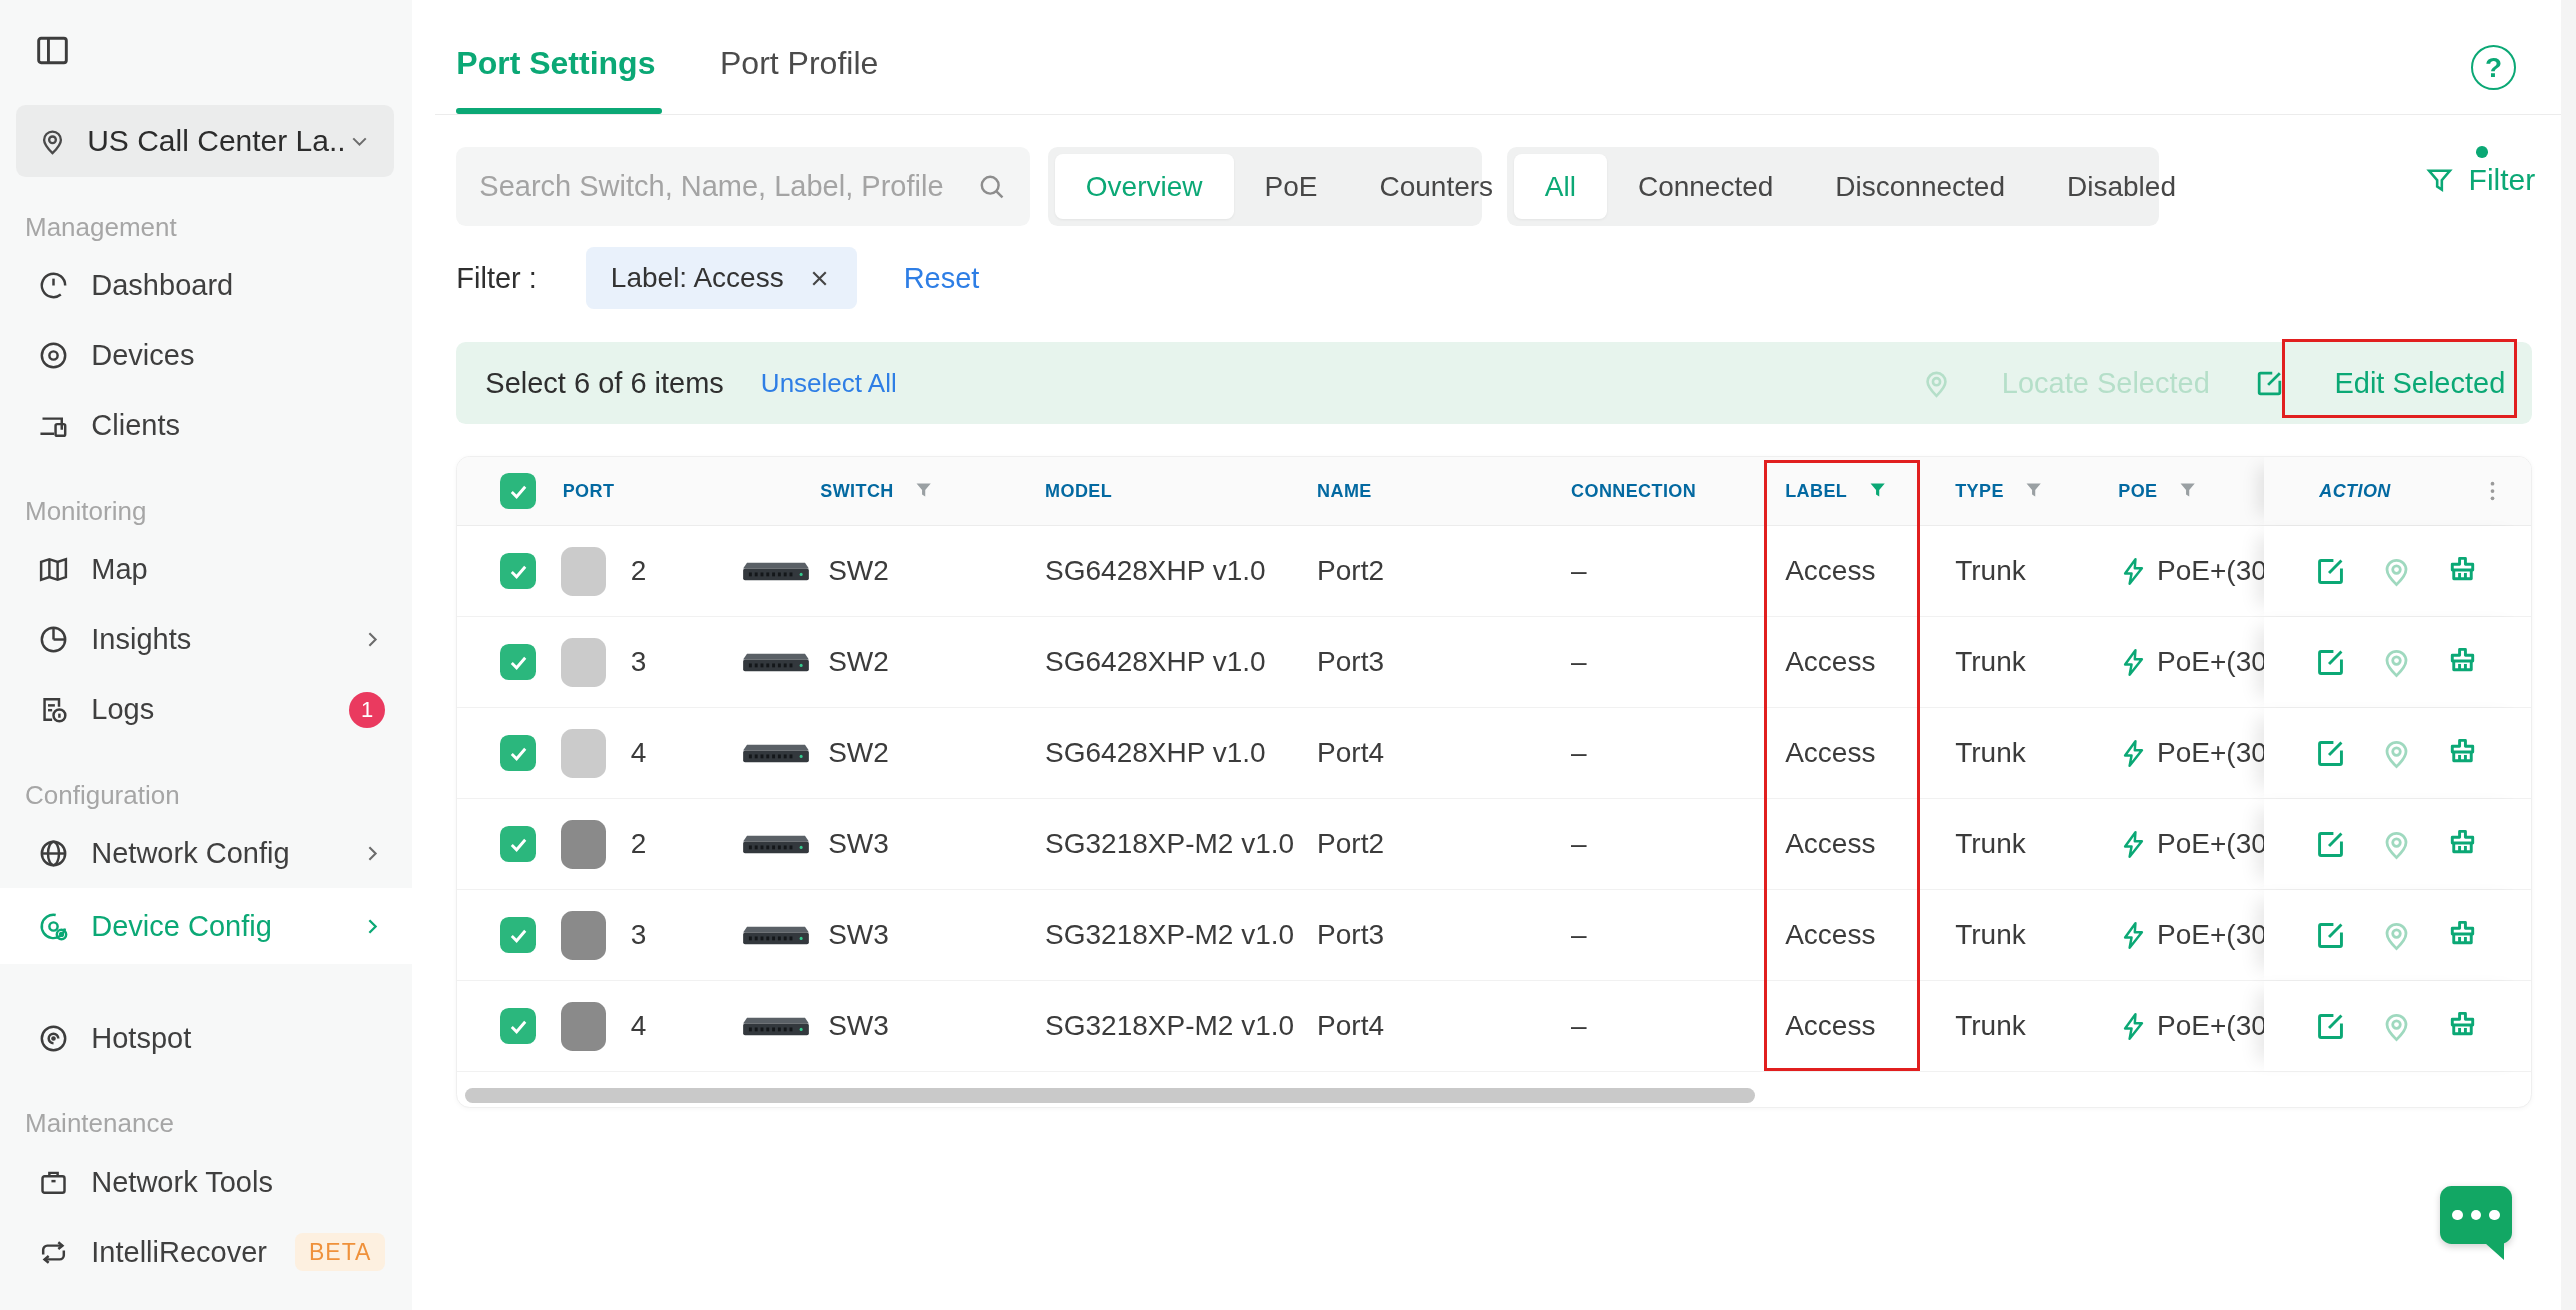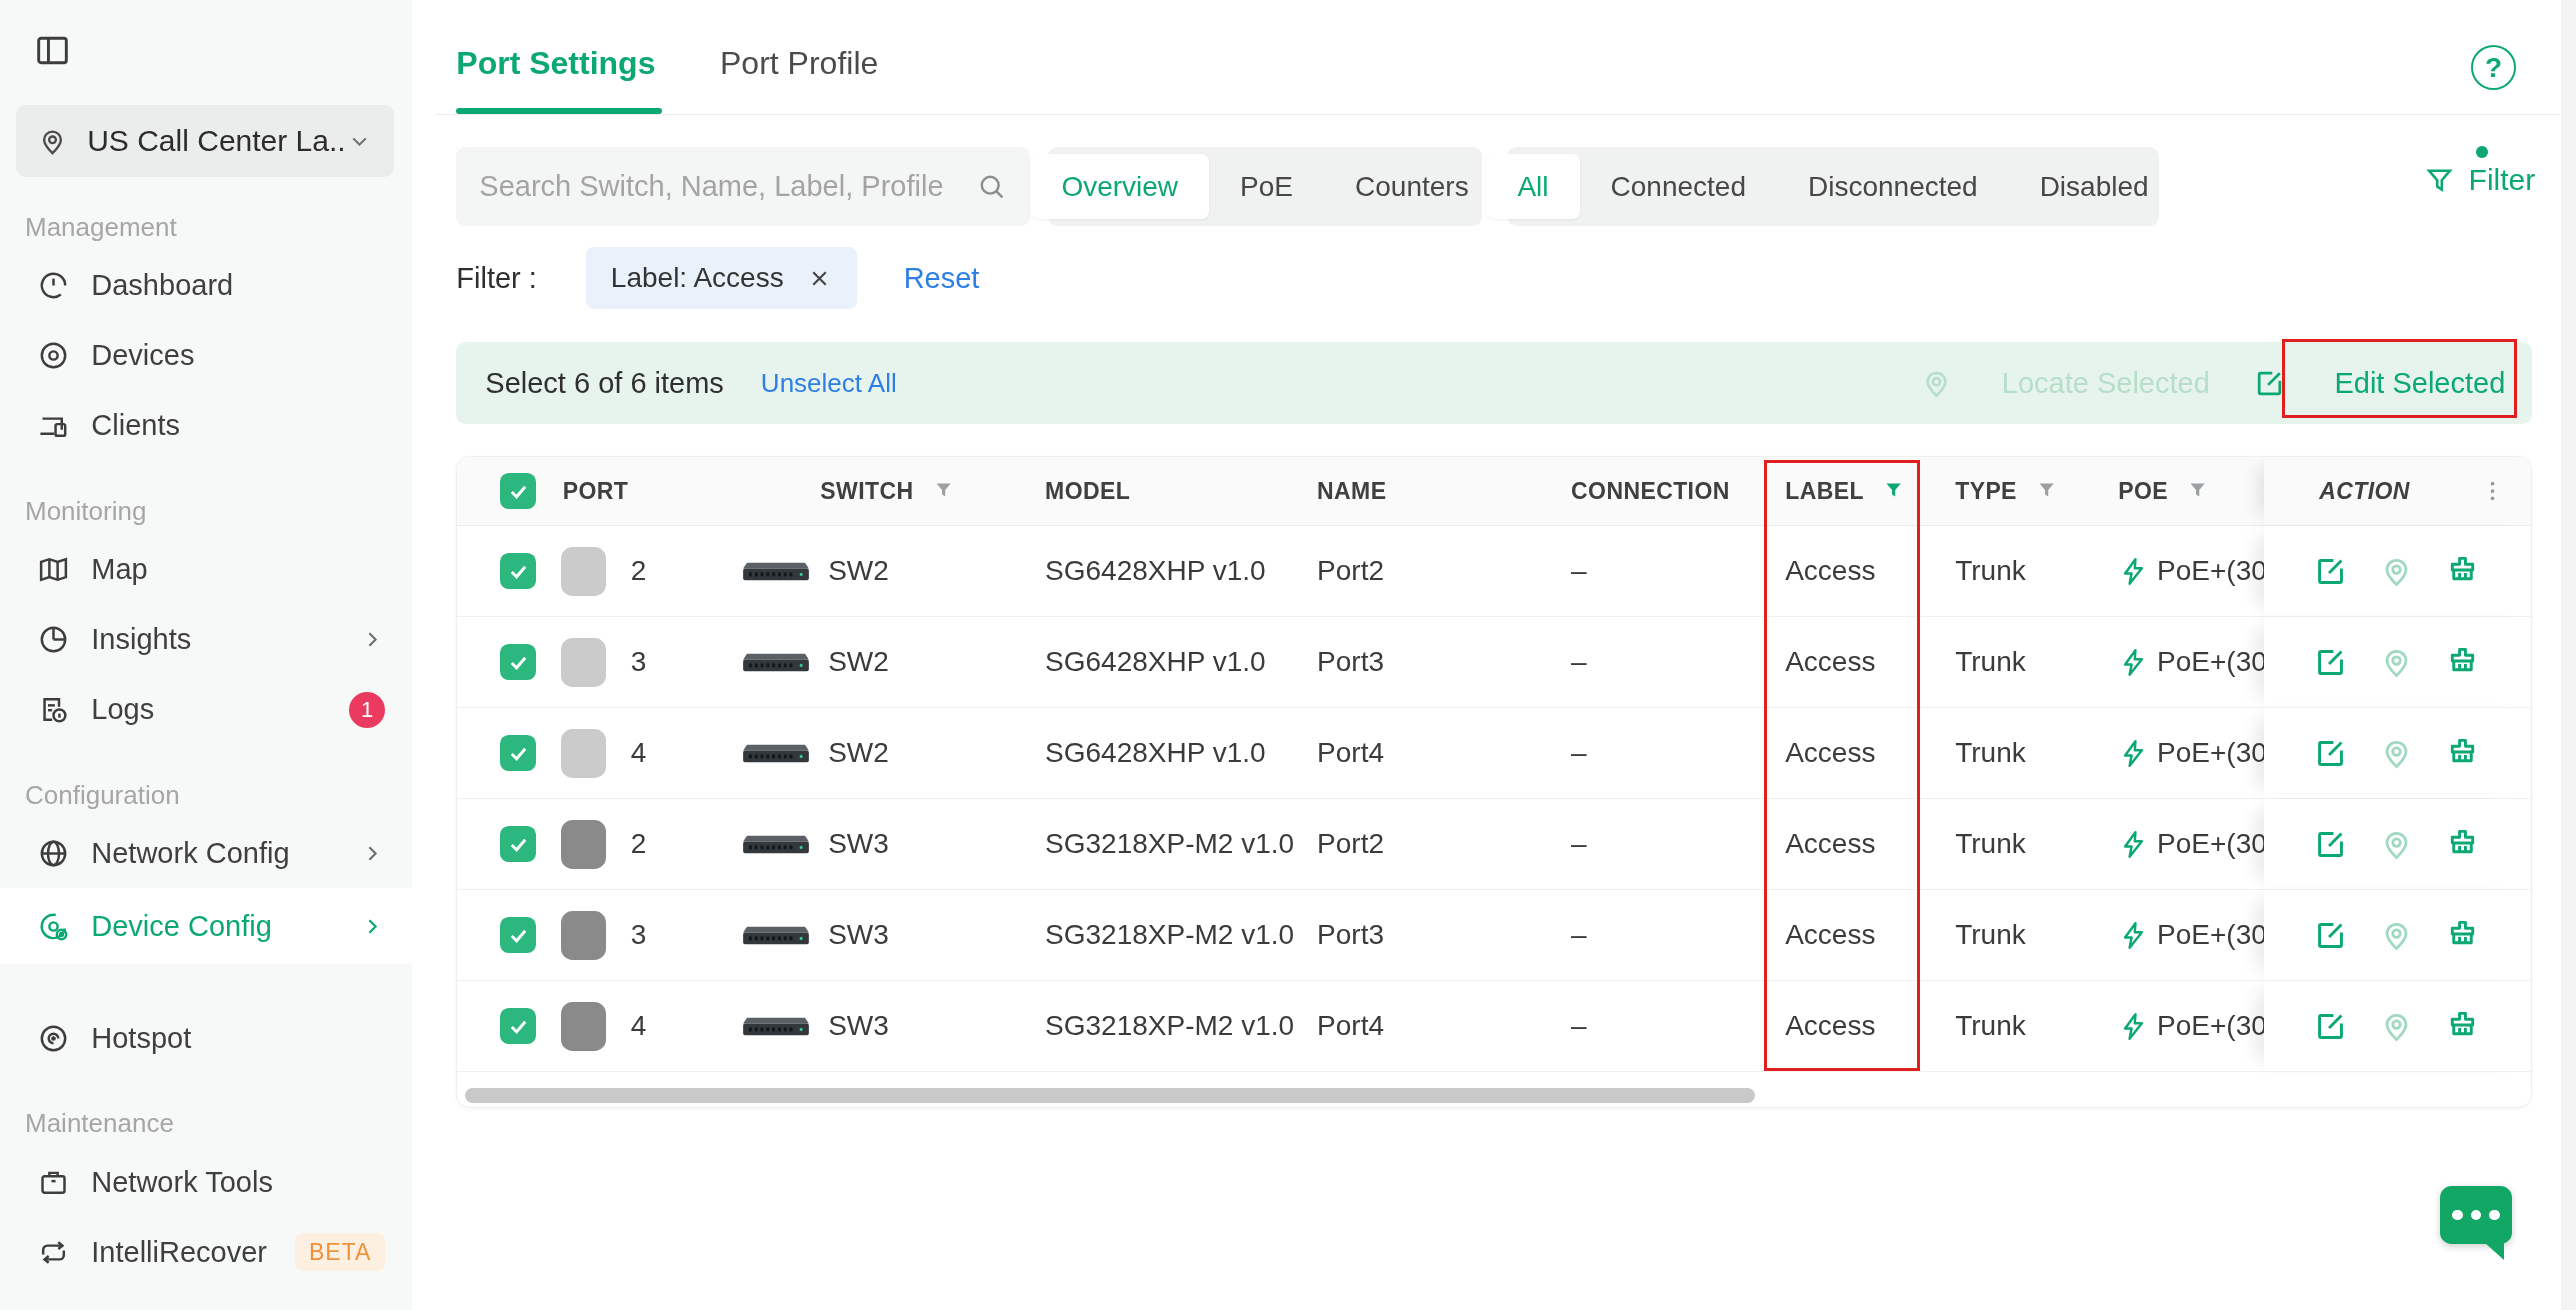--- a/index.html
+++ b/index.html
@@ -44,21 +44,21 @@
   .tab.t1{left:21.3px;color:var(--accent);font-weight:600;}
   .tab.t2{left:285px;color:#4b4b4b;}
   .tab-underline{position:absolute;left:21.3px;top:108px;width:206px;height:5.8px;background:var(--accent);border-radius:2.9px;}
   .help-btn{position:absolute;top:45px;left:2036px;width:45px;height:45px;border:2.9px solid var(--accent);
     border-radius:50%;color:var(--accent);font-size:28px;font-weight:700;display:flex;align-items:center;justify-content:center;cursor:pointer;box-sizing:border-box;}
   
   .search-box{position:absolute;left:21.3px;top:147px;width:574px;height:79px;background:var(--search-bg);
     border-radius:9.7px;display:flex;align-items:center;padding:0 23px;box-sizing:border-box;cursor:text;}
   .search-box .ph{flex:1;font-size:29px;color:#a4a4a4;white-space:nowrap;overflow:hidden;}
   .segment{position:absolute;top:147px;height:79px;background:var(--seg-bg);border-radius:9.7px;
-    display:flex;align-items:center;padding:0 6.8px;box-sizing:border-box;justify-content:center;}
+    display:flex;align-items:center;padding:0 6.8px;box-sizing:border-box;}
   .segment.sg1{left:613px;width:434px;}
   .segment.sg2{left:1072px;width:652px;}
   .seg-opt{height:65px;display:flex;align-items:center;justify-content:center;padding:0 31px;font-size:28px;color:#474747;cursor:pointer;border-radius:7.8px;white-space:nowrap;}
   .seg-opt.active{background:#ffffff;color:var(--accent);box-shadow:0 1px 2.9px rgba(0,0,0,.06);}
   .filter-btn{position:absolute;top:163px;left:1989px;display:flex;align-items:center;cursor:pointer;}
   .filter-btn .txt{font-size:30px;color:var(--accent);margin-left:13.6px;}
   .filter-dot{position:absolute;left:2041px;top:146px;width:11.6px;height:11.6px;border-radius:50%;background:var(--accent);}
   
   .filter-row{position:absolute;left:21.3px;top:247px;height:62px;display:flex;align-items:center;}
   .filter-row .flabel{font-size:29px;color:#2f2f2f;}
@@ -86,21 +86,21 @@
   .c-check{width:87px;padding-left:43px;}
   .c-port{width:175px;padding-left:16.5px;}
   .c-switch{width:318px;padding-left:19.4px;}
   .c-model{width:272px;padding-left:7.8px;}
   .c-name{width:254px;padding-left:7.8px;}
   .c-conn{width:219px;padding-left:7.8px;}
   .c-label{width:171px;padding-left:2.9px;}
   .c-type{width:165px;padding-left:1.9px;}
   .c-poe{width:146px;}
   .c-action{width:270px;position:relative;background:inherit;box-shadow:-15.5px 0 17.5px -9.7px rgba(0,0,0,.10);padding-left:49px;}
-  .thead .col{font-size:23px;font-weight:700;color:#404040;letter-spacing:0.4px;}
+  .thead .col{font-size:18px;font-weight:700;color:#0369a1;letter-spacing:0.4px;}
   .thead .c-switch{padding-left:101px;}
   .thead .c-port{padding-left:18.4px;}
   .thead .c-action{padding-left:55px;font-style:italic;}
   .funnel{margin-left:19.4px;}
   .cell-txt{font-size:28px;color:#3b3b3b;}
   .checkbox{width:36px;height:36px;border-radius:8.7px;background:var(--checkbox);display:flex;align-items:center;justify-content:center;cursor:pointer;}
   .port-square{width:45px;height:49px;border-radius:11.6px;margin-right:25px;}
   .port-square.light{background:var(--port-light);}
   .port-square.dark{background:var(--port-dark);}
   .sw-thumb{margin-right:15.5px;}

